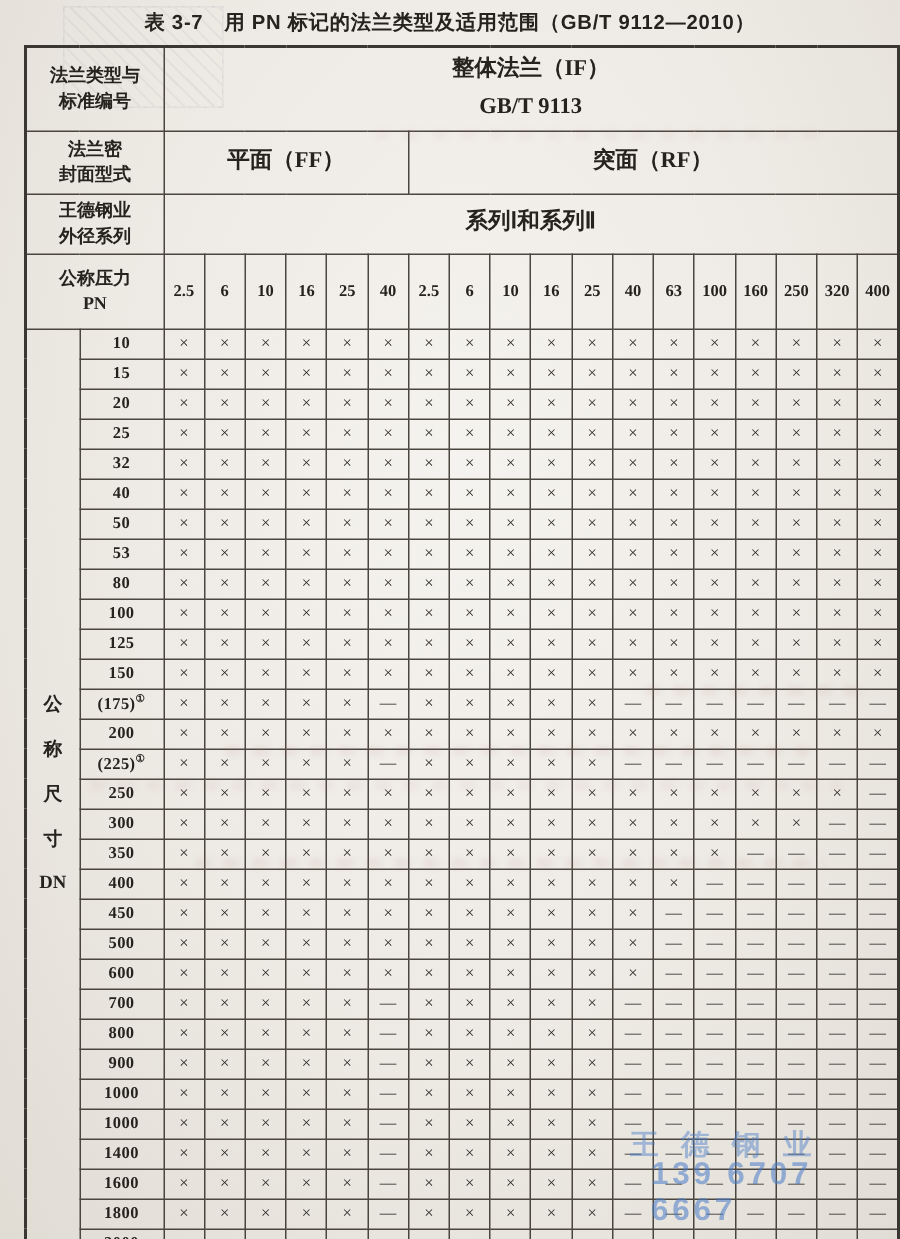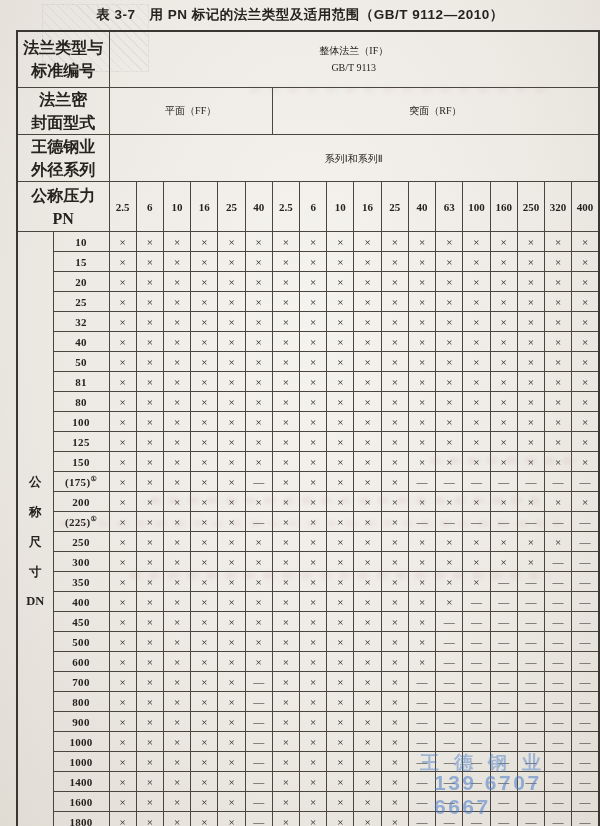--- a/index.html
+++ b/index.html
@@ -23,22 +23,22 @@
     position:absolute;left:16px;top:30px;width:584px;
     border-collapse:collapse;table-layout:fixed;
     border:2px solid #3a3733;
   }
   th,td{
     border:1px solid #4a463f;
     padding:0;text-align:center;vertical-align:middle;
     overflow:hidden;white-space:nowrap;
   }
   thead th{border-bottom-width:1.5px;border-top-width:1.5px;}
-  thead .lbl{font-size:16px;font-weight:bold;line-height:1.45;}
-  thead .val{font-size:10px;font-weight:normal;line-height:1.7;}
+  thead .lbl{font-size:12px;font-weight:bold;line-height:1.45;}
+  thead .val{font-size:15px;font-weight:bold;line-height:1.7;}
   tr.r1{height:56px;} tr.r2{height:42px;} tr.r3{height:40px;} tr.r4{height:50px;padding-left:40px;}
   th.pn{font-size:11px;font-weight:bold;margin-left:20px;}
   tbody tr{height:20px;}
   td.dn-axis{width:36px;}
   .dn-axis-wrap{
     display:flex;flex-direction:column;align-items:center;justify-content:center;
     gap:13px;font-size:12.5px;font-weight:bold;
   }
   td.dn{width:56px;font-size:11px;font-weight:bold;letter-spacing:.3px;}
   td.dn sup{font-size:7px;vertical-align:super;}
@@ -278,21 +278,21 @@
           <td class="sym">×</td>
           <td class="sym">×</td>
           <td class="sym">×</td>
           <td class="sym">×</td>
           <td class="sym">×</td>
           <td class="sym">×</td>
           <td class="sym">×</td>
           <td class="sym">×</td>
         </tr>
         <tr>
-          <td class="dn">81</td>
+          <td class="dn">53</td>
           <td class="sym">×</td>
           <td class="sym">×</td>
           <td class="sym">×</td>
           <td class="sym">×</td>
           <td class="sym">×</td>
           <td class="sym">×</td>
           <td class="sym">×</td>
           <td class="sym">×</td>
           <td class="sym">×</td>
           <td class="sym">×</td>

